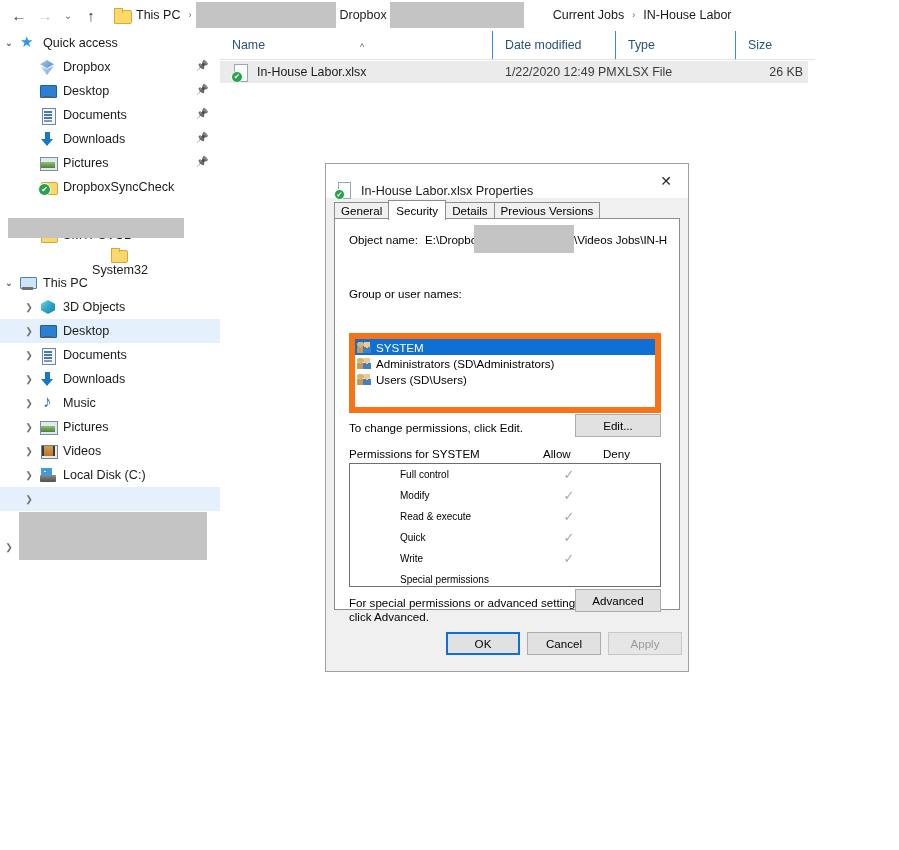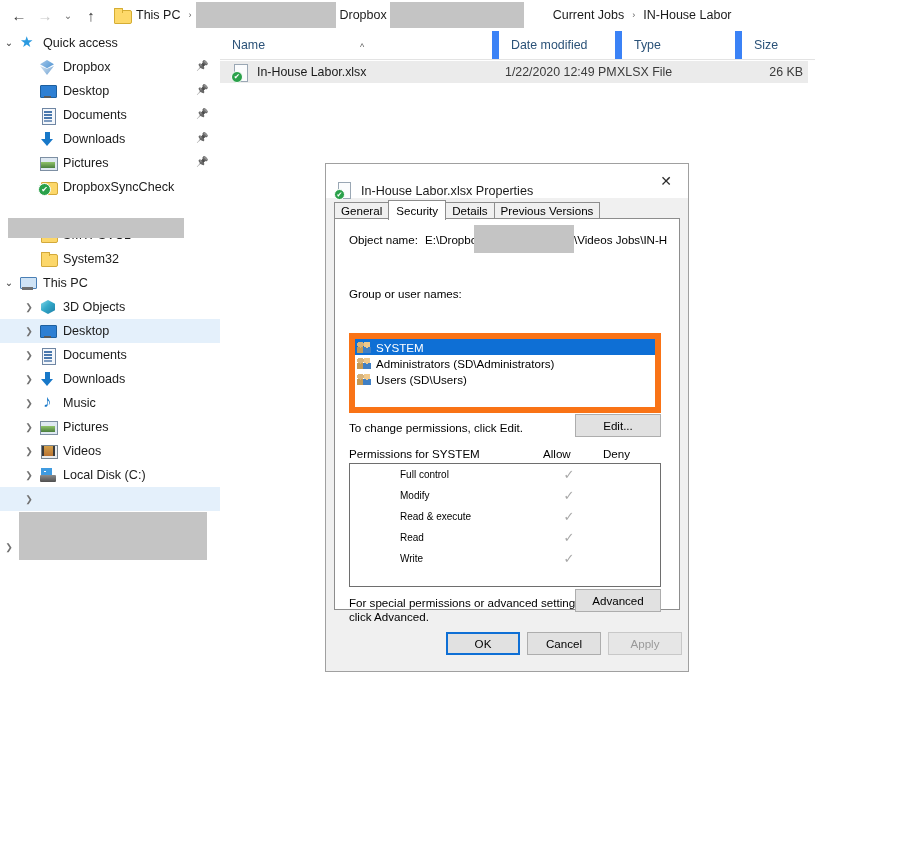--- a/index.html
+++ b/index.html
@@ -185,21 +185,21 @@
   .filelist {
     position:absolute; left:220px; top:31px; width:679px; height:819px; background:#fff;
   }
   .colhead {
     position:absolute; left:0; top:0; width:595px; height:29px;
     border-bottom:1px solid #e3e3e3;
   }
   .colhead .cell {
     position:absolute; top:0; height:28px; line-height:28px;
     font-size:12.4px; color:#2b5278; padding-left:12px;
-    border-left:7px solid #3b82f6; white-space:nowrap;
+    border-left:1px solid #3b82f6; white-space:nowrap;
   }
   .colhead .cell:first-child { border-left:none; }
   .sort-caret {
     position:absolute; left:140px; top:2px; font-size:9px; color:#5d5d5d;
   }
   .frow {
     position:absolute; left:0; top:30px; width:588px; height:22px;
     background:#ebebeb; display:flex; align-items:center;
     font-size:12.4px; color:#1b1b1b;
   }
@@ -383,21 +383,21 @@
         <div class="tree-row" style="padding-left: 20px;">
           <span class="chev blank"></span>
           <span class="tree-ico "></span>
           <span class="tree-lbl"></span>
         </div>
         <div class="tree-row" style="padding-left: 20px;">
           <span class="chev blank"></span>
           <span class="tree-ico ic-folder"></span>
           <span class="tree-lbl">SMTPSVC1</span>
         </div>
-        <div class="tree-row" style="padding-left: 20px;">
+        <div class="tree-row" style="padding-left: 20px; flex-direction: column;">
           <span class="chev blank"></span>
           <span class="tree-ico ic-folder"></span>
           <span class="tree-lbl">System32</span>
         </div>
         <div class="tree-row" style="padding-left: 0px;">
           <span class="chev open">⌄</span>
           <span class="tree-ico ic-pc"></span>
           <span class="tree-lbl">This PC</span>
         </div>
         <div class="tree-row" style="padding-left: 20px;">
@@ -535,26 +535,29 @@
           </div>
           <div class="permrow">
             <span class="permname">Modify</span>
             <span class="chk allow">✓</span>
           </div>
           <div class="permrow">
             <span class="permname">Read &amp; execute</span>
             <span class="chk allow">✓</span>
           </div>
           <div class="permrow">
-            <span class="permname">Read</span>
+            <span class="permname">Quick</span>
             <span class="chk allow">✓</span>
           </div>
           <div class="permrow">
             <span class="permname">Write</span>
             <span class="chk allow">✓</span>
+          </div>
+          <div class="permrow">
+            <span class="permname">Special permissions</span>
           </div>
         </div>
 
       <span class="lbl" style="left:14px;top:377px;">For special permissions or advanced settings,</span>
       <span class="lbl" style="left:14px;top:391px;">click Advanced.</span>
       <div class="btn" style="left:240px;top:370px;width:86px;height:23px;line-height:21px;">Advanced</div>
     </div>
 
     <div class="btnbar">
       <div class="btn default" style="left:120px;top:16px;width:74px;height:23px;line-height:19px;">OK</div>

